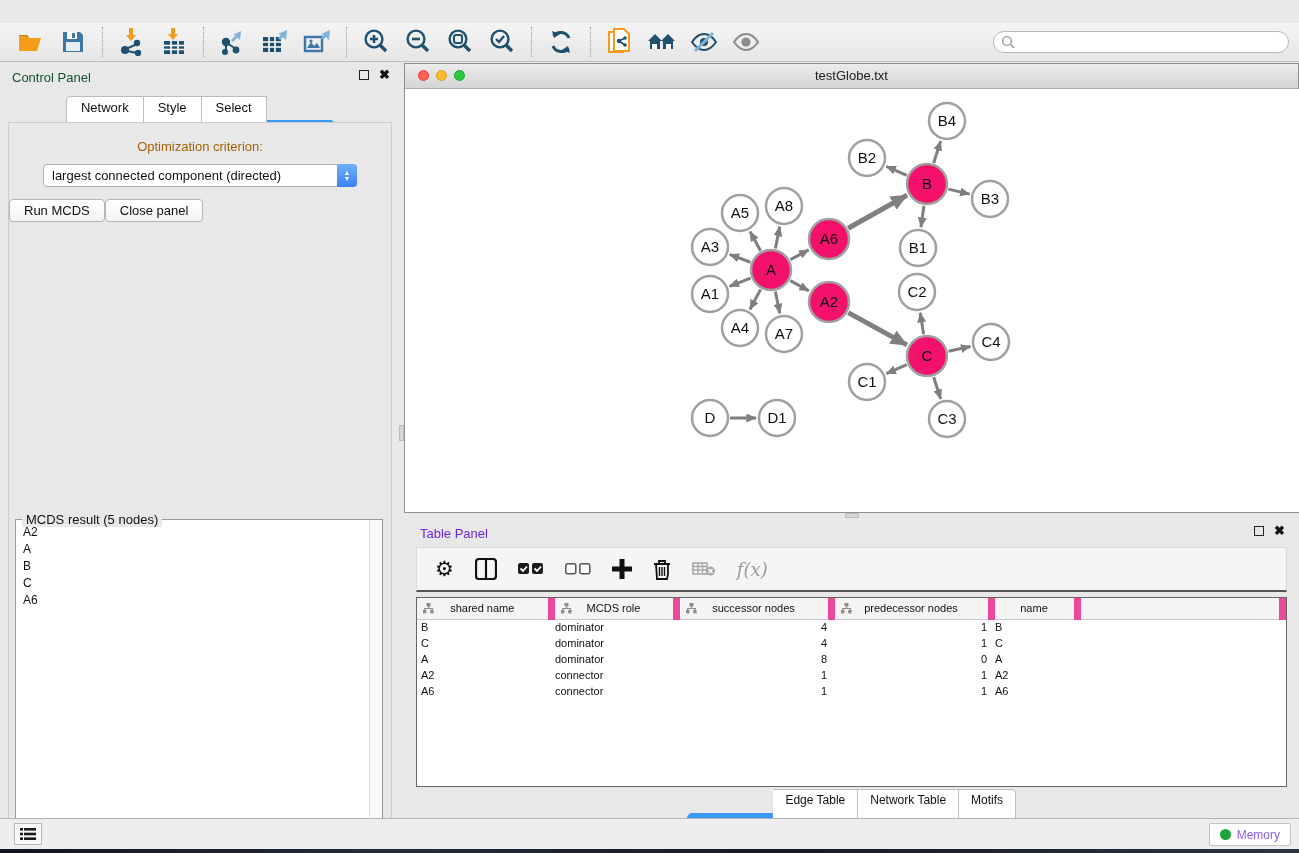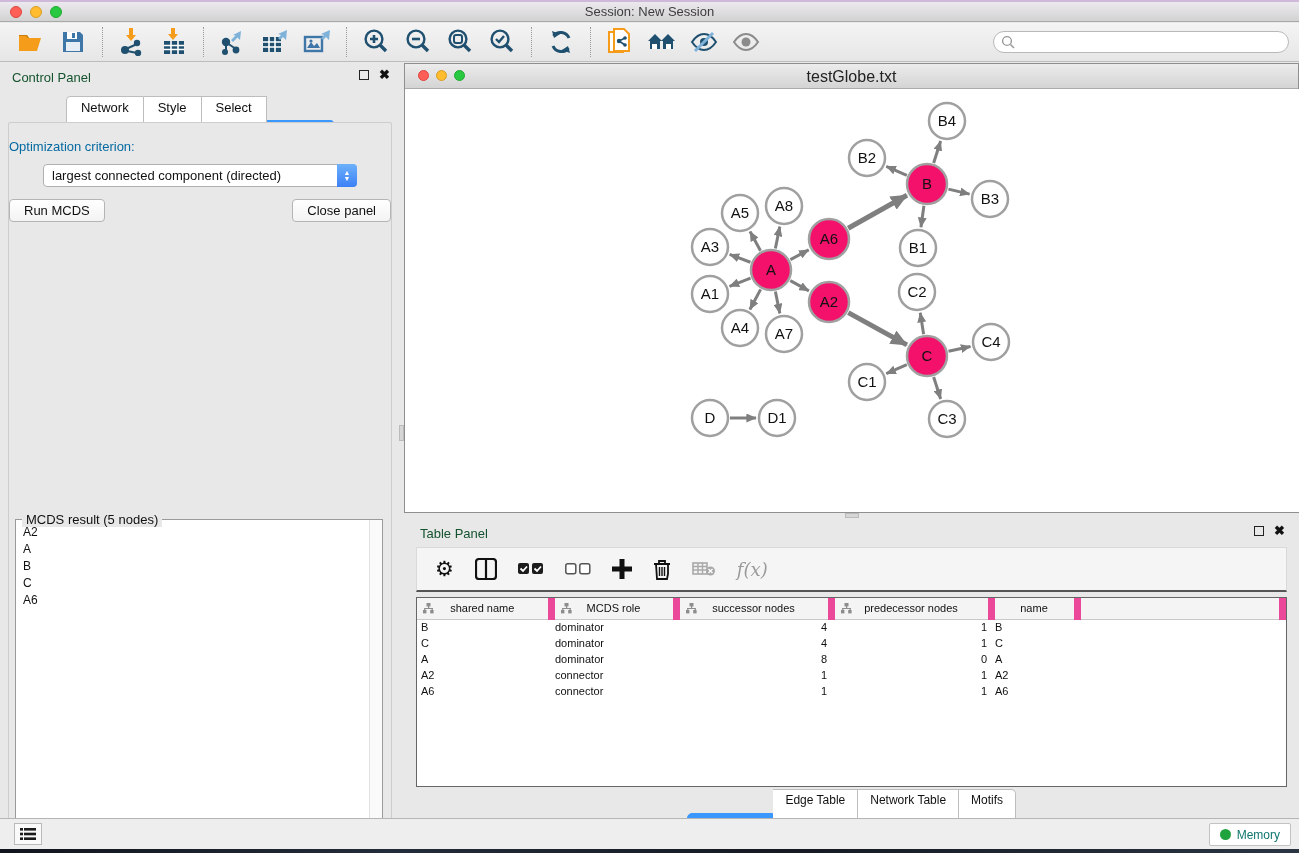--- a/index.html
+++ b/index.html
@@ -37,55 +37,55 @@
 
   .cp-tabs { position:absolute; left:0; top:34px; width:400px; display:flex; justify-content:center; }
   .seg { display:flex; }
   .seg .tab { font-size:13px; padding:3px 14px; background:#fff; border:1px solid #bdbdbd; border-left:none; color:#111; }
   .seg .tab:first-child { border-left:1px solid #bdbdbd; border-radius:4px 0 0 4px; }
   .seg .tab:last-child { border-radius:0 4px 4px 0; }
   .seg .tab.active { background:#3a97fd; border-color:#3a97fd; color:#4c1d95;margin-top:24px; }
 
   .cp-body { position:absolute; left:8px; top:60px; width:384px; height:740px; background:#e8e8e8;
     border:1px solid #cdcdcd; border-radius:2px; }
-  .opt-label { margin-top:16px; font-size:13px; color:#0369a1; }
+  .opt-label { margin-top:16px; text-align:center; font-size:13px; color:#a16207; }
   .dropdown { position:relative; margin:10px auto 0 auto; width:314px; height:23px; background:#fff;
     border:1px solid #b0b0b0; border-radius:4px; font-size:13px; color:#111; line-height:21px; padding-left:8px; }
   .dd-step { position:absolute; right:-1px; top:-1px; width:20px; height:23px; border-radius:0 4px 4px 0;
     background:linear-gradient(#6db1fb,#3c80f7); display:flex; flex-direction:column; align-items:center; justify-content:center; }
   .dd-step span { color:#fff; font-size:7px; line-height:6px; }
-  .cp-buttons { margin-top:12px; display:flex; justify-content:space-between; gap:14px; }
+  .cp-buttons { margin-top:12px; display:flex; justify-content:flex-start; }
   .mac-btn { background:linear-gradient(#ffffff,#f3f3f3); border:1px solid #b5b5b5; border-radius:4px;
     font-size:13px; color:#111; padding:3px 14px; }
 
   .result-box { position:absolute; left:6px; top:396px; width:368px; height:337px; border:1px solid #9a9a9a; background:#fff; }
   .result-legend { position:absolute; left:6px; top:-8px; background:#e8e8e8; padding:0 4px; font-size:13px; color:#111; }
   .result-list { position:absolute; left:1px; top:4px; right:14px; bottom:1px; overflow:hidden; font-size:12px; color:#111; }
   .result-list .list-item { padding:1px 6px; line-height:15px; }
   .result-scroll { position:absolute; right:0; top:0; bottom:0; width:13px; background:#fafafa; border-left:1px solid #e2e2e2; }
 
   
   .net-window { position:absolute; left:404px; top:63px; width:895px; height:450px; background:#fff;
     border:1px solid #8f8f8f; }
   .net-title { position:relative; height:25px; background:linear-gradient(#ececec,#d4d4d4); border-bottom:1px solid #ababab; }
-  .net-title .nt-text { position:absolute; left:0; right:0; top:4px; text-align:center; font-size:16px; color:#222; }
+  .net-title .nt-text { position:absolute; left:0; right:0; top:4px; text-align:center; font-size:13px; color:#222; }
   .net-lights { position:absolute; left:13px; top:6px; display:flex; gap:7px; }
   .net-canvas { position:relative; width:1044px; height:423px; background:#fff; overflow:hidden; }
   .resize-corner { position:absolute; right:2px; bottom:2px; width:12px; height:12px;
     background:repeating-linear-gradient(135deg,transparent 0 2px,#aaa 2px 3px); }
 
   .splitter-v { position:absolute; left:399px; top:62px; width:5px; height:756px; background:#e8e8e8; }
   .splitter-v .grip { position:absolute; left:0px; top:363px; width:5px; height:16px; background:#d6d6d6; border:1px solid #bbb; }
   .splitter-h { position:absolute; left:404px; top:513px; width:895px; height:6px; background:#e8e8e8; }
   .splitter-h .grip { position:absolute; left:441px; top:0px; width:14px; height:5px; background:#d6d6d6; border:1px solid #bbb; }
 
   
   .table-panel { position:absolute; left:404px; top:519px; width:895px; height:294px; background:#e8e8e8; }
   .tp-head { position:relative; height:26px; }
-  .tp-head .phtitle { position:absolute; left:16px; top:7px; font-size:13px; color:#14532d; }
+  .tp-head .phtitle { position:absolute; left:16px; top:7px; font-size:13px; color:#6d28d9; }
   .tp-toolbar { position:absolute; left:12px; top:28px; width:871px; height:45px; background:#f5f5f5;
     border:1px solid #d9d9d9; border-bottom:2px solid #555; display:flex; align-items:center; gap:21px; padding-left:18px; }
   .tp-icon { display:flex; align-items:center; justify-content:center; height:30px; }
   .gear-glyph { font-size:21px; color:#111; line-height:22px; }
   .fx { font-family:"DejaVu Serif", serif; font-style:italic; font-size:18px; color:#9a9a9a; }
 
   .table-wrap { position:absolute; left:12px; top:78px; width:871px; height:190px; background:#fff; border:1px solid #666; overflow:hidden; }
   table.datatable { border-collapse:collapse; width:100%; table-layout:fixed; font-size:11px; color:#111; }
   table.datatable th { height:21px; background:#f4f4f4; border-bottom:1px solid #c9c9c9; border-right:7px solid #ec4899;
     font-weight:normal; text-align:center; position:relative; }
@@ -99,40 +99,32 @@
   .tp-tabs { position:absolute; left:0; right:0; top:270px; display:flex; justify-content:center; }
   .tp-tabs .seg .tab { padding:3px 12px; font-size:12px; border-radius:0; }
   .tp-tabs .seg .tab:first-child { border-radius:5px 0 0 5px; }
   .tp-tabs .seg .tab:last-child { border-radius:0 5px 5px 0; }
 
   
   .statusbar { position:absolute; left:0; top:818px; width:1299px; height:31px; background:#eeeeee; border-top:1px solid #b5b5b5; }
   .list-btn { position:absolute; left:14px; top:4px; width:28px; height:22px; background:#fafafa; border:1px solid #b9b9b9;
     display:flex; align-items:center; justify-content:center; }
   .memory-btn { position:absolute; right:8px; top:4px; height:23px; background:#fff; border:1px solid #c2c2c2; border-radius:2px;
-    display:flex; align-items:center; gap:6px; padding:0 10px; font-size:12px; color:#0f766e; }
+    display:flex; align-items:center; gap:6px; padding:0 10px; font-size:12px; color:#8b5cf6; }
   .mem-dot { width:11px; height:11px; border-radius:50%; background:#1fa33c; }
   .wallpaper { position:absolute; left:0; top:849px; width:1299px; height:4px;
     background:linear-gradient(90deg,#10141c,#232c3a 30%,#141922 60%,#2a3442); }
 
   svg .ico-dark { fill:#20506f; } svg .ico-light { fill:#7fb2d9; } svg .ico-orange { fill:#f59c1a; }
 </style>
 </head>
 <body>
 
 <div id="app">
 
-  <div class="titlebar">
-    <div class="lights">
-      <span class="light red"></span>
-      <span class="light yellow"></span>
-      <span class="light green"></span>
-    </div>
-    <div class="title">Session: New Session</div>
-  </div>
 
   <div class="toolbar">
     <div class="tb-btn">
       <svg width="28" height="24" viewBox="0 0 28 24">
           <path class="ico-orange" d="M2 5h8l2 3h12l-4 13H2z"></path>
           <path fill="#c87d10" d="M2 5h8l2 3h-1.5L9 6H2z"></path>
         </svg>
     </div>
     <div class="tb-btn">
       <svg width="24" height="24" viewBox="0 0 24 24">

